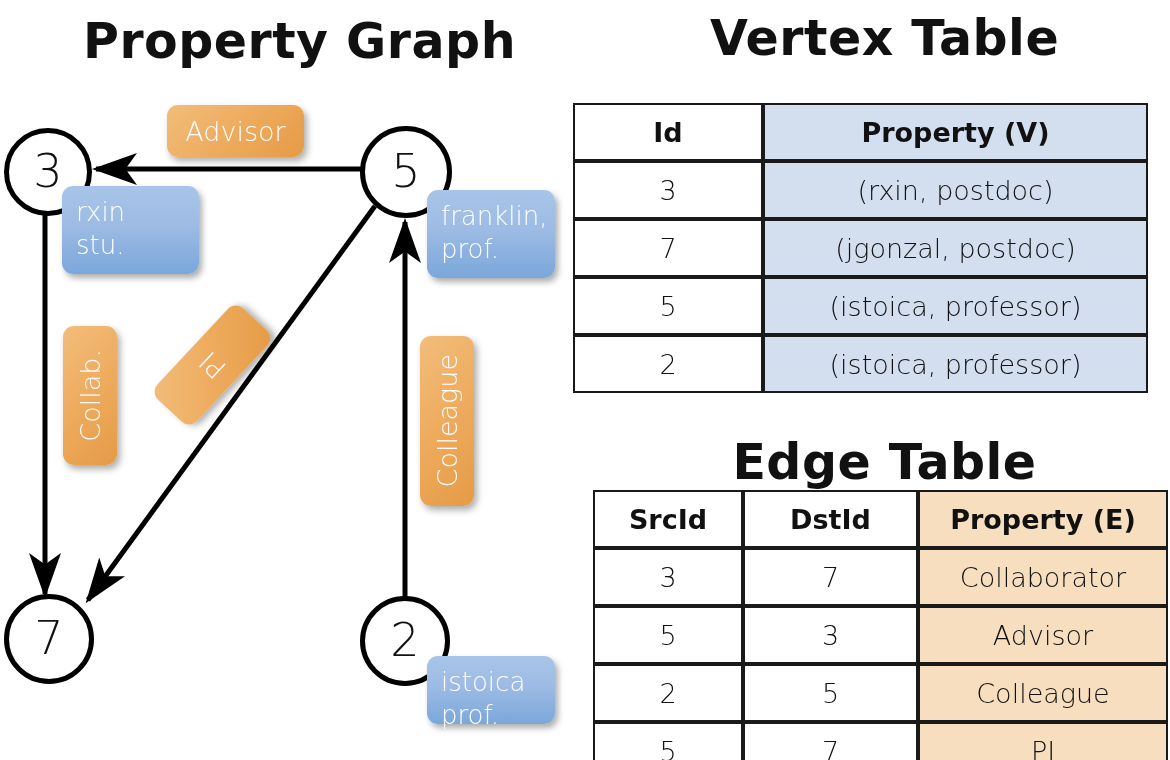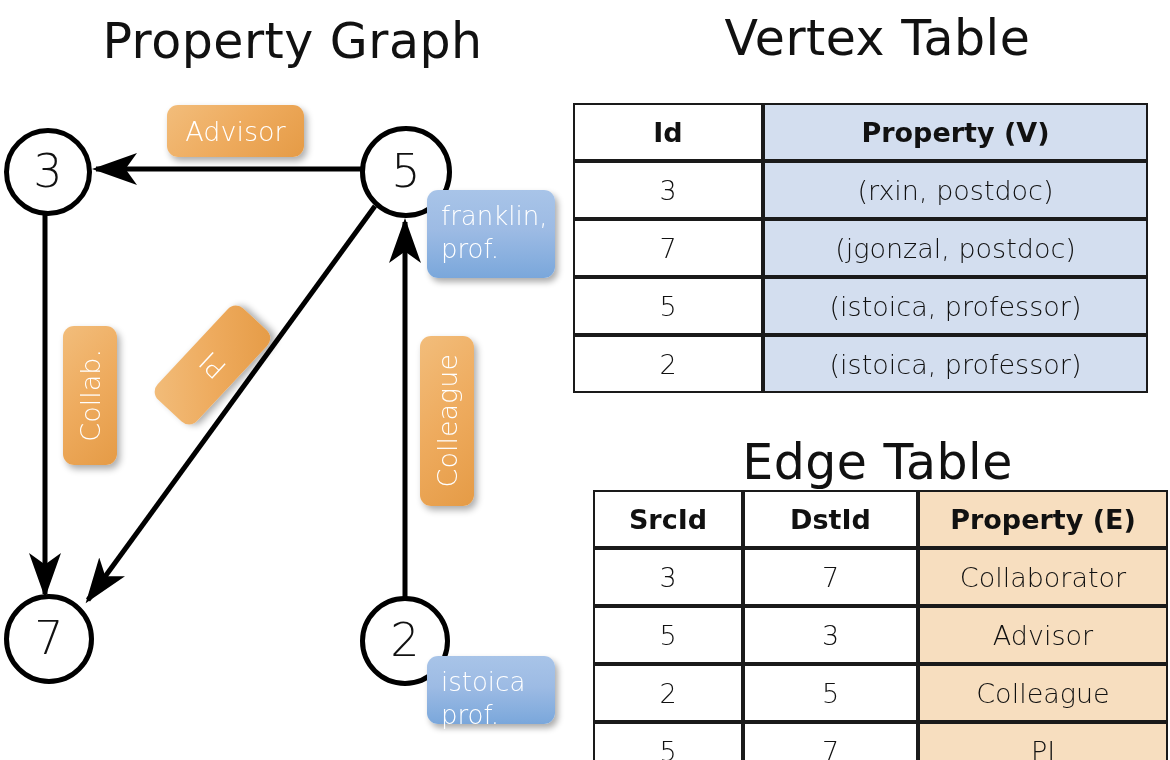--- a/index.html
+++ b/index.html
@@ -13,26 +13,27 @@
     position: relative;
     overflow: hidden;
     font-family: "Liberation Sans", sans-serif;
     color: #000;
   }
 
   
   .title {
     position: absolute;
     font-family: "DejaVu Sans", sans-serif;
-    font-weight: 400;
+    font-weight: 700;
     font-size: 49px;
     letter-spacing: 0.5px;
     color: #111;
     white-space: nowrap;
     text-align: center;
+    padding-left: 7px;
   }
   #title-property-graph { left: 0px;   top: 13px;  width: 585px; }
   #title-vertex-table   { left: 585px; top: 10px;  width: 585px; }
   #title-edge-table     { left: 585px; top: 404px; width: 585px; margin-top: 30px; }
 
   
   #graph-panel {
     position: absolute;
     left: 0; top: 0;
     width: 585px; height: 760px;
@@ -168,20 +169,24 @@
   <div class="node-circle" id="node-5" style="left:360px; top:126px; width:92px; height:92px;">
     <span>5</span>
   </div>
   <div class="node-circle" id="node-7" style="left:4px;  top:594px; width:90px; height:90px;">
     <span>7</span>
   </div>
   <div class="node-circle" id="node-2" style="left:360px; top:596px; width:90px; height:90px;">
     <span>2</span>
   </div>
 
+  <div class="prop-box" id="prop-box-3" style="left:62px; top:186px; width:137px; height:88px;">
+    <span>rxin</span>
+    <span class="l2">stu.</span>
+  </div>
 
   <div class="prop-box" id="prop-box-5" style="left:427px; top:190px; width:128px; height:88px;">
     <span>franklin,</span>
     <span class="l2">prof.</span>
   </div>
 
 
   <div class="prop-box" id="prop-box-2" style="left:427px; top:656px; width:128px; height:68px;">
     <span>istoica</span>
     <span class="l2">prof.</span>

